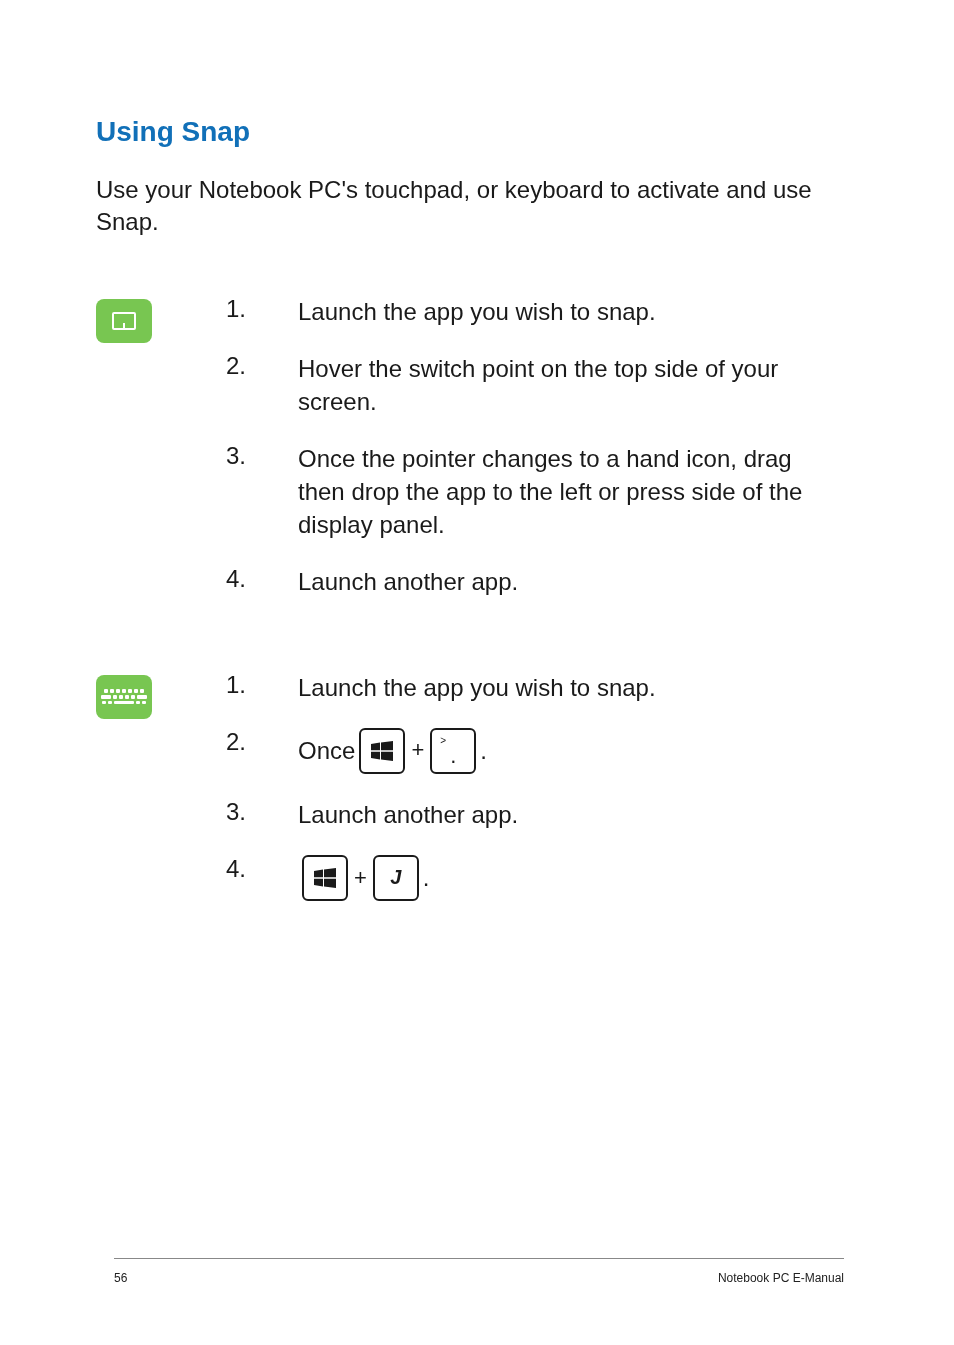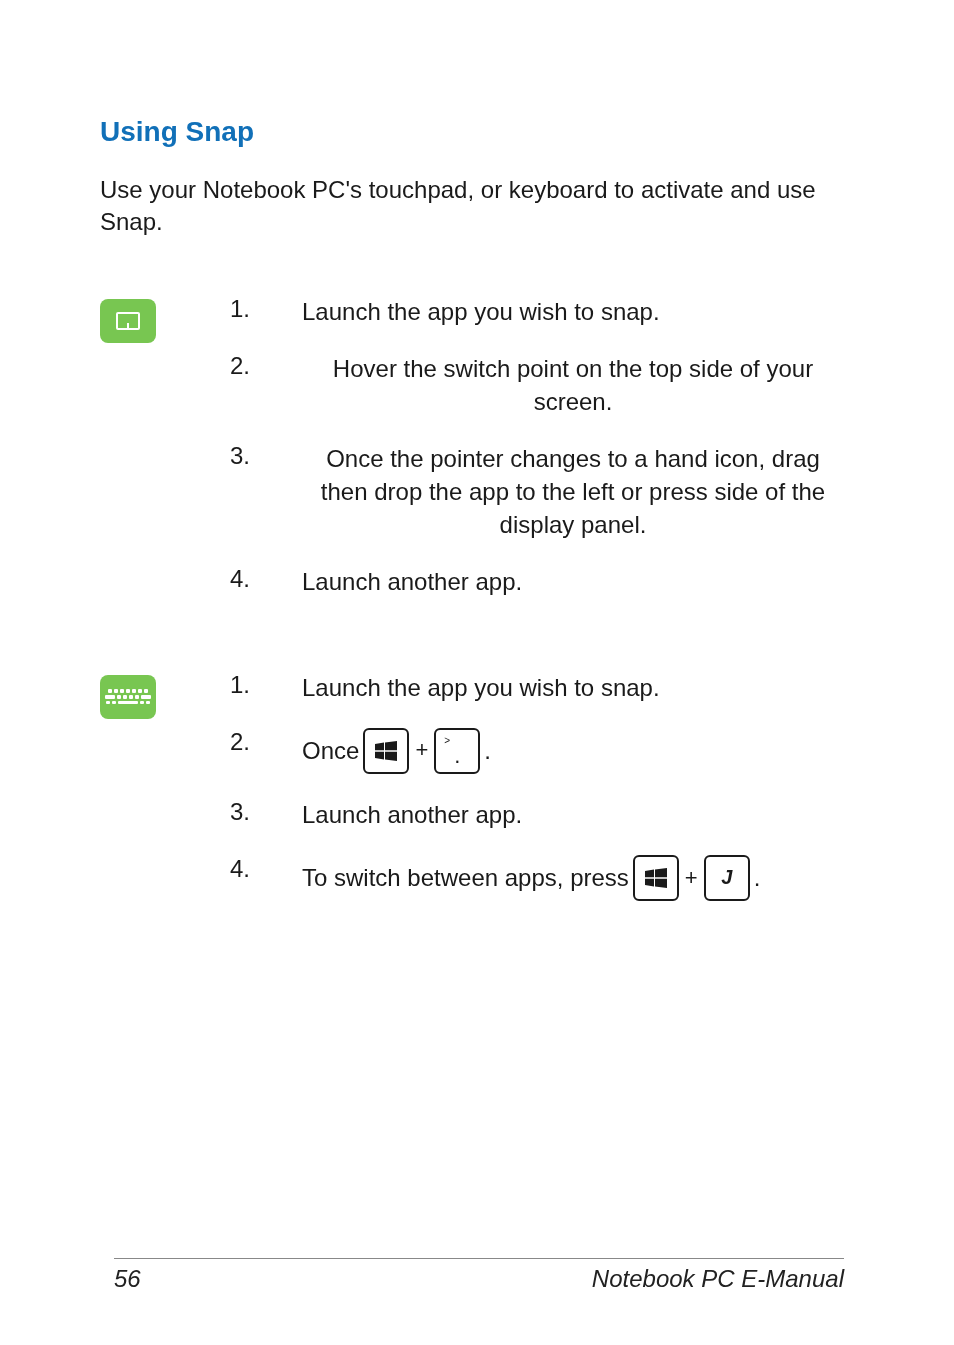--- a/index.html
+++ b/index.html
@@ -5,22 +5,21 @@
   * { margin: 0; padding: 0; box-sizing: border-box; }
   body {
     width: 954px;
     height: 1345px;
     background: #ffffff;
     font-family: "Segoe UI", "Myriad Pro", Arial, sans-serif;
     color: #1a1a1a;
     position: relative;
   }
   .page {
-    padding: 116px 110px 0 56px;
-    margin-left: 44px;
+    padding: 116px 110px 0 96px;
   }
   .heading {
     color: #1170b8;
     font-size: 28px;
     font-weight: 700;
     margin-bottom: 26px;
   }
   .intro {
     font-size: 24px;
     line-height: 1.35;
@@ -87,21 +86,20 @@
     width: 72px;
     flex-shrink: 0;
     font-size: 24px;
   }
   .step-text {
     font-size: 24px;
     line-height: 1.38;
     display: inline-flex;
     flex-wrap: wrap;
     align-items: center;
-    text-align: center;
   }
   .step-text span.inline { display:inline; }
   .keycap {
     display: inline-flex;
     align-items: center;
     justify-content: center;
     border: 2px solid #1a1a1a;
     border-radius: 6px;
     min-width: 46px;
     height: 46px;
@@ -139,26 +137,25 @@
     position: absolute;
     left: 114px;
     right: 110px;
     bottom: 86px;
     border-top: 1px solid #888;
   }
   .footer {
     position: absolute;
     left: 114px;
     right: 110px;
-    bottom: 52px;
+    bottom: 60px;
     display: flex;
     justify-content: space-between;
-    font-size: 24px;
+    font-size: 12px;
     color: #222;
-    font-style: italic;
   }
 </style>
 </head>
 <body>
 
 <div class="page">
   <h2 class="heading">Using Snap</h2>
   <p class="intro">Use your Notebook PC's touchpad, or keyboard to activate and use Snap.</p>
 
   <div class="section">
@@ -249,21 +246,20 @@
       </div>
 
       <div class="step-row">
         <div class="step-num">3.</div>
         <div class="step-text">Launch another app.</div>
       </div>
 
       <div class="step-row">
         <div class="step-num">4.</div>
         <div class="step-text">
-          <span class="inline">To switch between apps, press </span>
           <span class="keycap">
             <span class="win-logo">
               <svg width="22" height="20" viewBox="0 0 22 20">
                   <g fill="#1a1a1a">
                     <polygon points="0,3 9,1.6 9,9.3 0,9.3"></polygon>
                     <polygon points="10,1.4 22,0 22,9.3 10,9.3"></polygon>
                     <polygon points="0,10.7 9,10.7 9,18.4 0,17"></polygon>
                     <polygon points="10,10.7 22,10.7 22,20 10,18.6"></polygon>
                   </g>
                 </svg>

